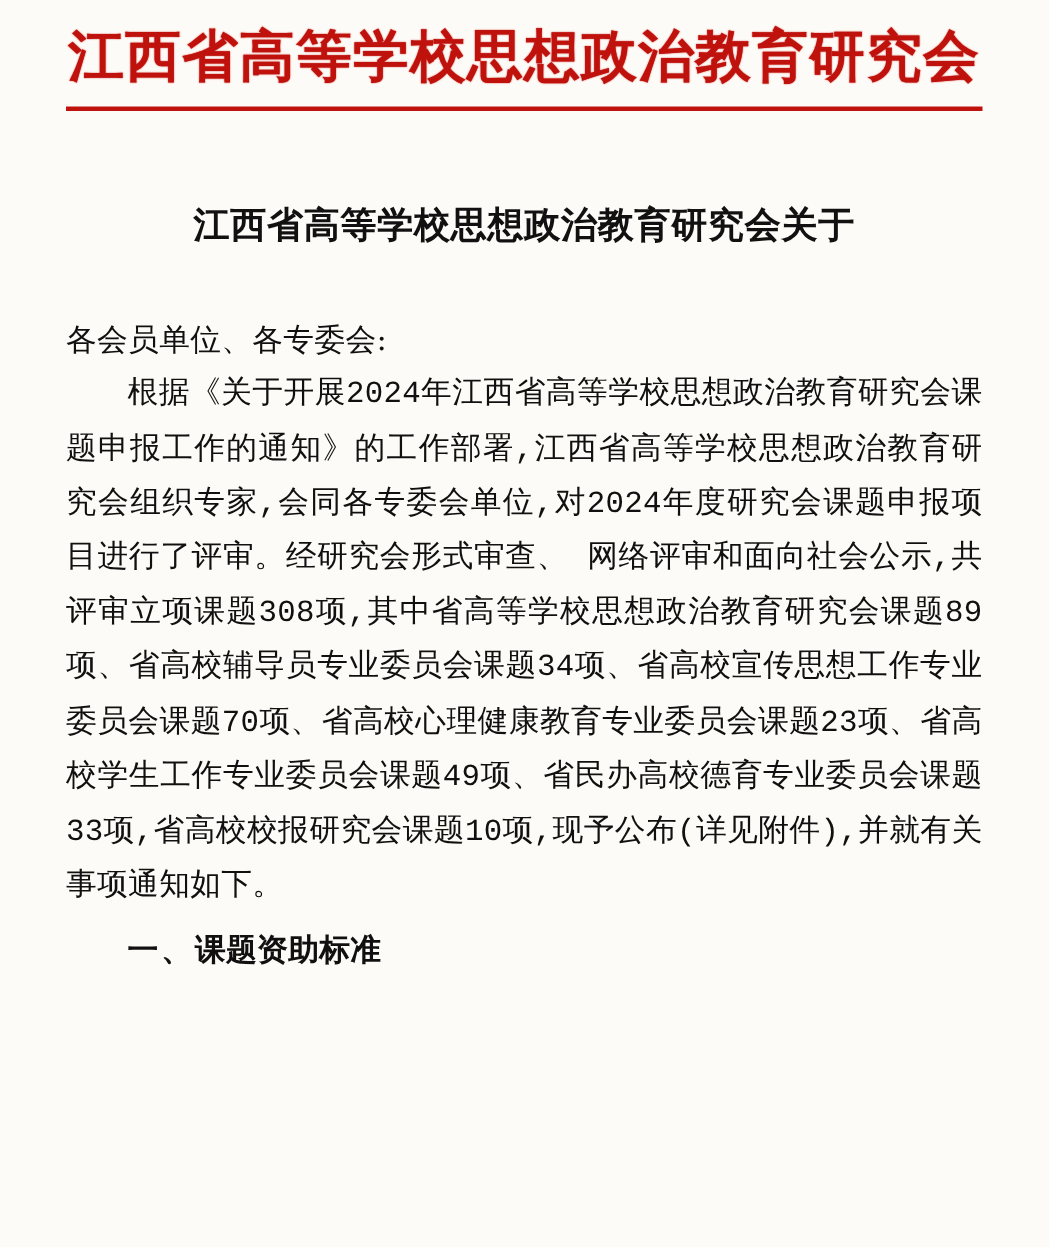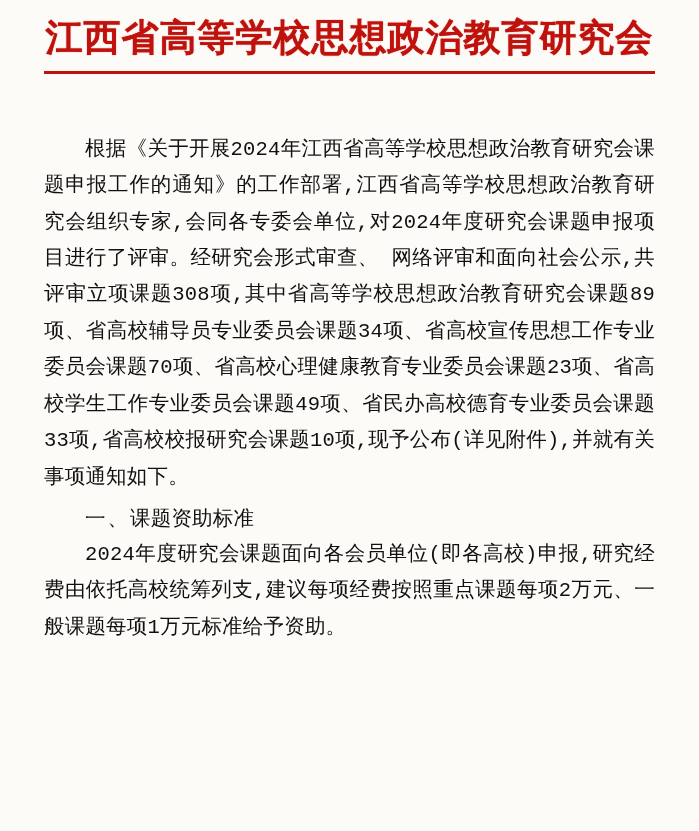--- a/index.html
+++ b/index.html
@@ -70,40 +70,41 @@
     margin: 0 0 2px 0;
   }
   .p-indent {
     margin: 0;
     text-indent: 2em;
     font-family: Liberation Mono, monospace;
   }
   .section-heading {
     margin: 4px 0 0 0;
     text-indent: 2em;
-    font-weight: normal;
+    font-weight: bold;
   }
   .section-heading .num {
     letter-spacing: 2px;
   }
 </style>
 </head>
 <body>
 
 <div class="page">
 
   <div class="masthead">
     <div class="masthead-title">江西省高等学校思想政治教育研究会</div>
     <div class="masthead-rule"></div>
   </div>
 
   <div class="doc-title">
+    <span class="line1">江西省高等学校思想政治教育研究会关于</span>
   </div>
 
   <div class="body-text">
+    <p class="p-salutation">各会员单位、各专委会:</p>
     <p class="p-indent">根据《关于开展2024年江西省高等学校思想政治教育研究会课题申报工作的通知》的工作部署,江西省高等学校思想政治教育研究会组织专家,会同各专委会单位,对2024年度研究会课题申报项目进行了评审。经研究会形式审查、 网络评审和面向社会公示,共评审立项课题308项,其中省高等学校思想政治教育研究会课题89项、省高校辅导员专业委员会课题34项、省高校宣传思想工作专业委员会课题70项、省高校心理健康教育专业委员会课题23项、省高校学生工作专业委员会课题49项、省民办高校德育专业委员会课题33项,省高校校报研究会课题10项,现予公布(详见附件),并就有关事项通知如下。</p>
     <p class="section-heading">
       <span class="num">一、</span><span>课题资助标准</span>
     </p>
-    <p class="p-indent">2024年度研究会课题面向各会员单位(即各高校)申报,研究经费由依托高校统筹列支,建议每项经费按照重点课题每项2万元、一般课题每项1万元标准给予资助。</p>
   </div>
 
 </div>
 
 </body></html>

